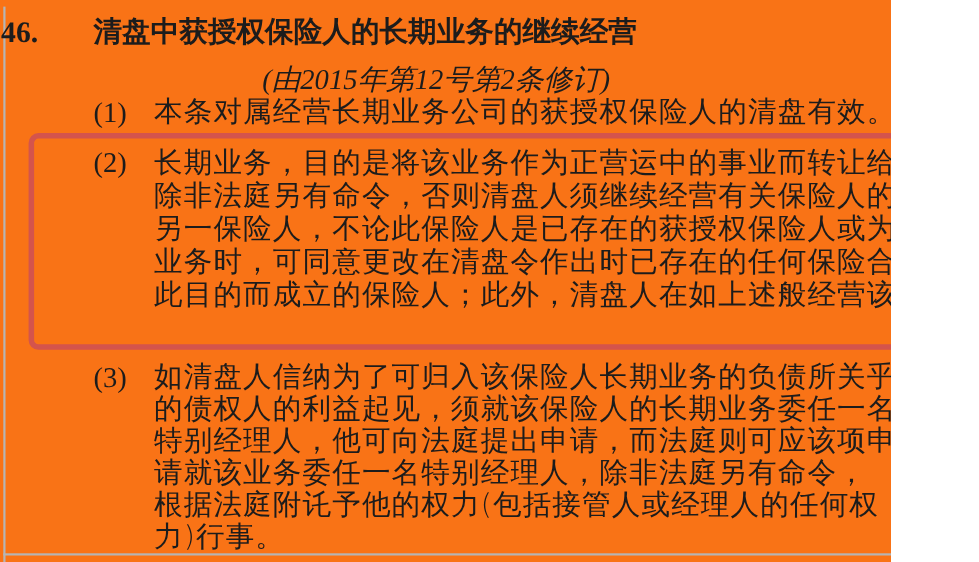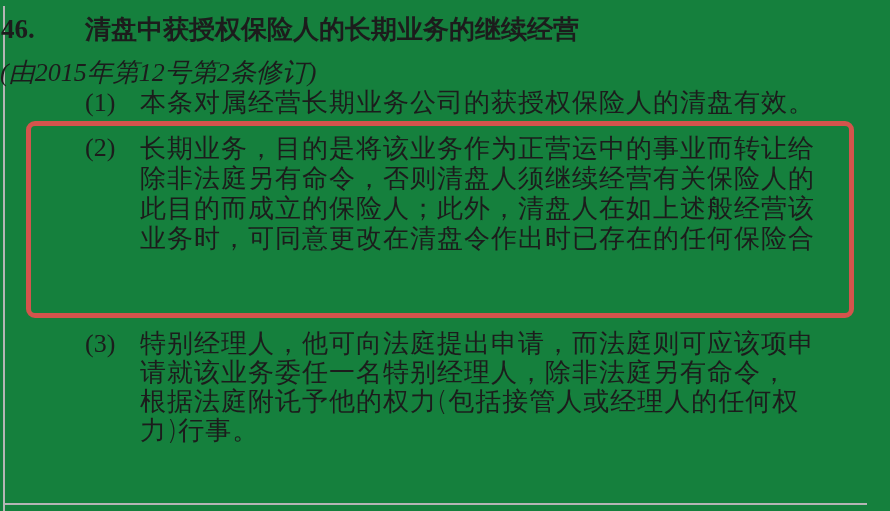--- a/index.html
+++ b/index.html
@@ -2,23 +2,23 @@
 <html lang="zh"><head>
 <meta charset="utf-8">
 <style>
   html, body {
     margin: 0;
     padding: 0;
     background: #ffffff;
   }
   .page {
     position: relative;
-    width: 890px;
+    width: 810px;
     height: 511px;
-    background: #15803d;
+    background: #f97316;
     overflow: hidden;
     font-family: "DejaVu Sans", sans-serif;
     color: #1c1c1c;
   }
   
   .left-rule {
     position: absolute;
     left: 3px;
     top: 6px;
     width: 2px;
@@ -59,21 +59,21 @@
     line-height: 34px;
     letter-spacing: 0px;
     vertical-align: top;
   }
   
   .amendment {
     position: absolute;
     left: 0;
     top: 57px;
     width: 793px;
-    text-align: left;
+    text-align: center;
     font-family: "Liberation Serif", serif;
     font-style: italic;
     font-size: 26px;
     line-height: 32px;
     white-space: nowrap;
   }
   
   .clause {
     position: absolute;
     left: 85px;
@@ -135,28 +135,31 @@
     </div>
   </div>
 
   <div class="highlight-box"></div>
 
   <div class="clause clause-2">
     <span class="cnum">(2)</span>
     <div class="ctext">
       <div class="cline">长期业务，目的是将该业务作为正营运中的事业而转让给</div>
       <div class="cline">除非法庭另有命令，否则清盘人须继续经营有关保险人的</div>
+      <div class="cline">另一保险人，不论此保险人是已存在的获授权保险人或为</div>
+      <div class="cline">业务时，可同意更改在清盘令作出时已存在的任何保险合</div>
       <div class="cline">此目的而成立的保险人；此外，清盘人在如上述般经营该</div>
-      <div class="cline">业务时，可同意更改在清盘令作出时已存在的任何保险合</div>
     </div>
   </div>
 
   <div class="clause clause-3">
     <span class="cnum">(3)</span>
     <div class="ctext">
+      <div class="cline">如清盘人信纳为了可归入该保险人长期业务的负债所关乎</div>
+      <div class="cline">的债权人的利益起见，须就该保险人的长期业务委任一名</div>
       <div class="cline">特别经理人，他可向法庭提出申请，而法庭则可应该项申</div>
       <div class="cline">请就该业务委任一名特别经理人，除非法庭另有命令，</div>
       <div class="cline">根据法庭附讬予他的权力(包括接管人或经理人的任何权</div>
       <div class="cline">力)行事。</div>
     </div>
   </div>
 
 </div>
 
 </body></html>

